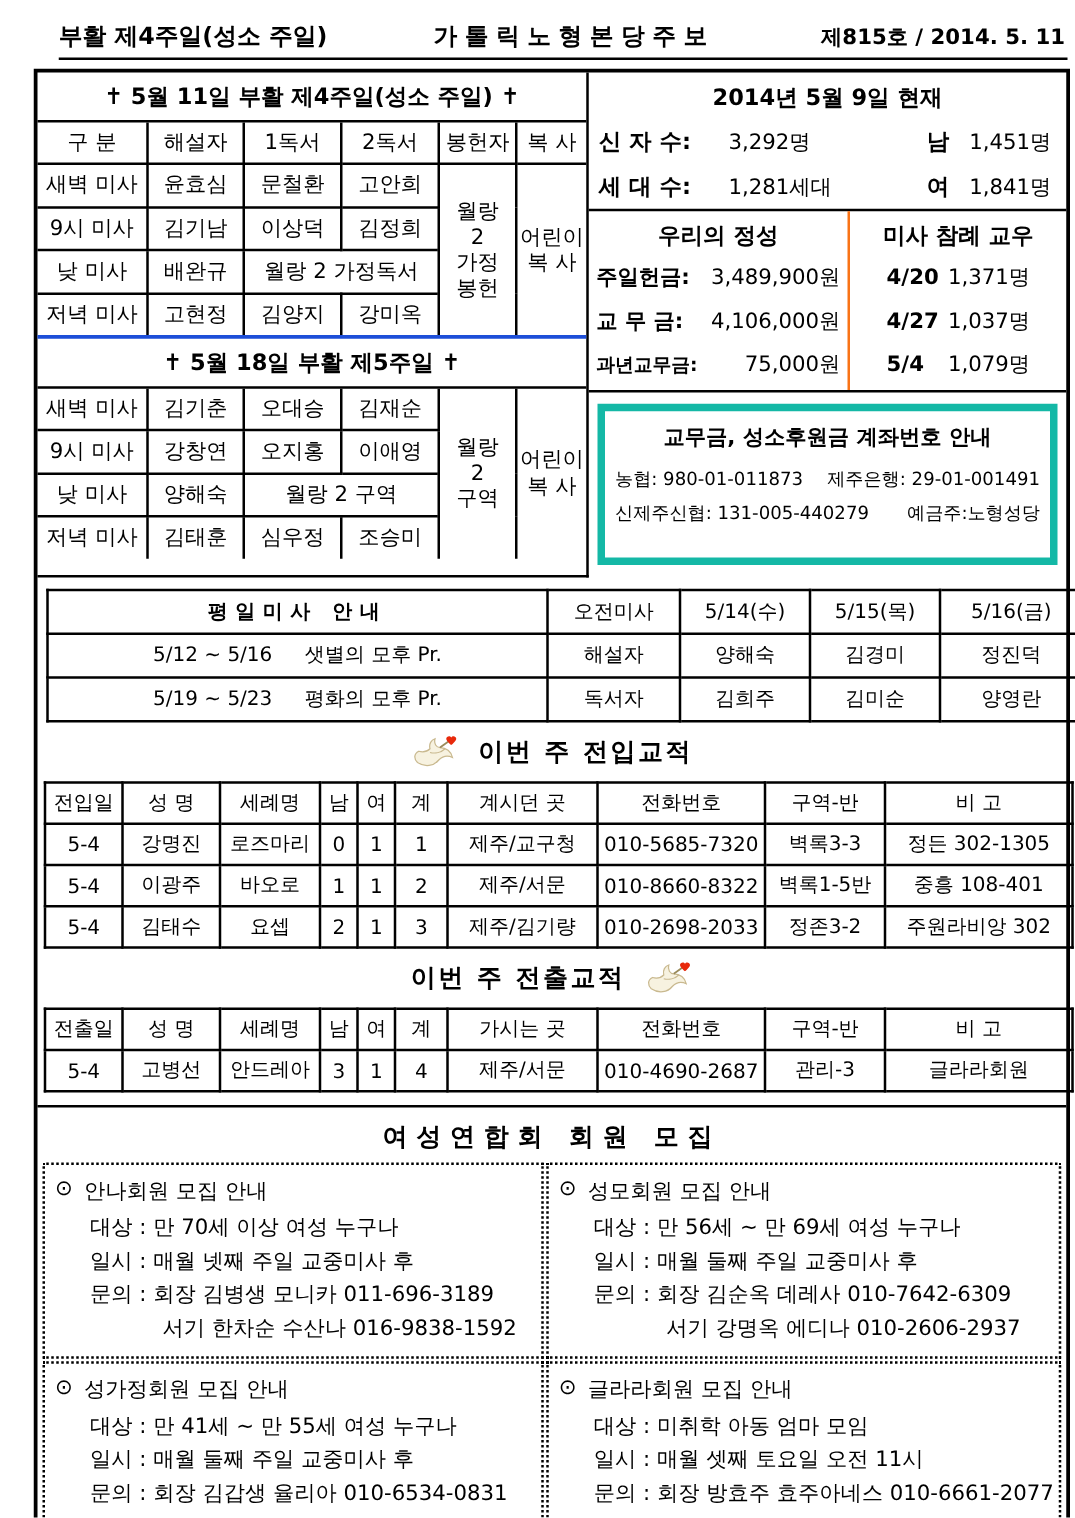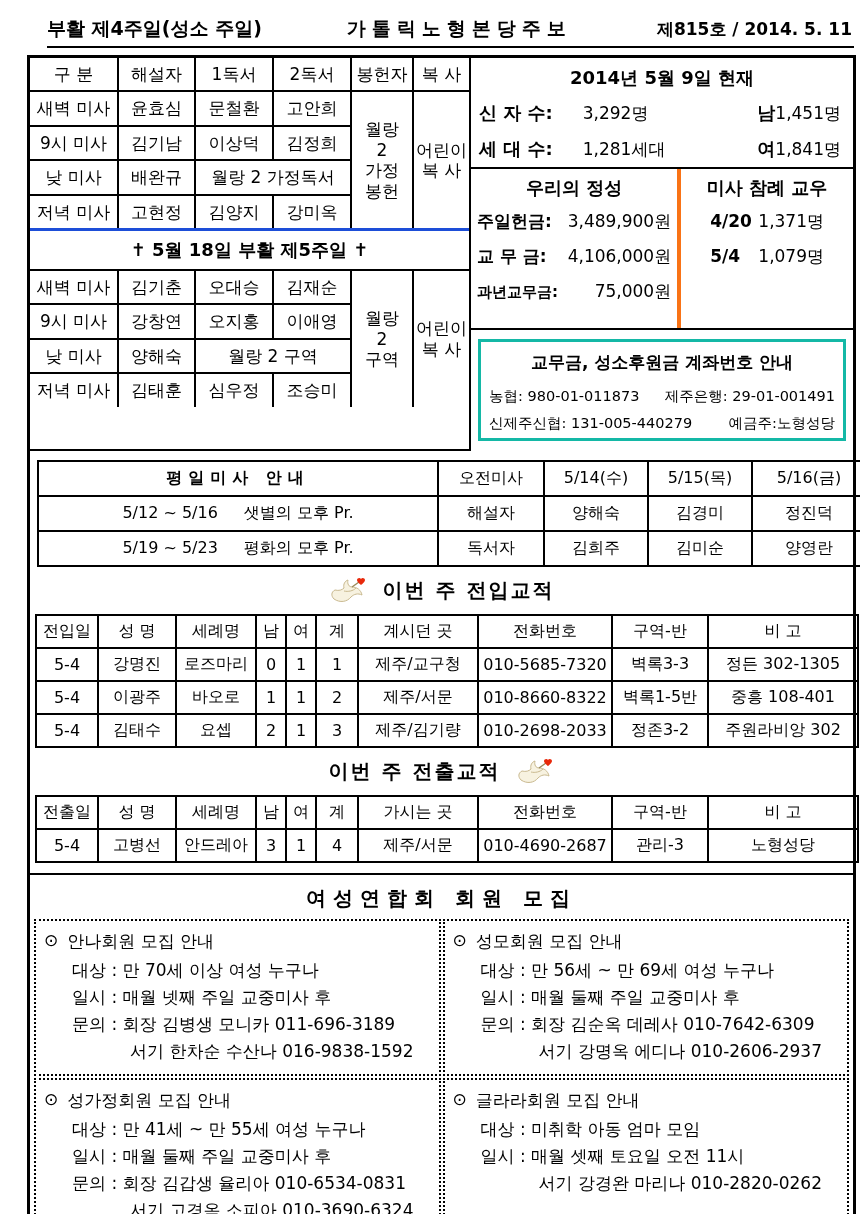--- a/index.html
+++ b/index.html
@@ -33,33 +33,33 @@
   .mass-table { width: 100%; border-style: hidden; table-layout: fixed; }
   .mass-table td { border: 2px solid #000; text-align: center; font-size: 17px; padding: 6px 1px; line-height: 1.2; }
   .pre { white-space: pre-line; }
 
   .right-col { flex: 1; display: flex; flex-direction: column; font-size: 17px; }
   .asof { text-align: center; font-weight: bold; font-size: 18px; padding: 8px 0 5px; }
   .stat-line { display: flex; align-items: center; padding: 6px 12px 6px 8px; }
   .stat-line .lbl { font-weight: bold; font-size: 18px; }
   .stat-line .val { margin-left: 30px; }
   .stat-line .g { margin-left: auto; font-weight: bold; font-size: 18px; }
-  .stat-line .gv { margin-left: 0; }
+  .stat-line .gv { margin-left: 16px; }
 
   .two-col { display: flex; border-top: 2px solid #000; border-bottom: 2px solid #000; }
-  .offer { flex: 1.2; border-right: 4px solid #f97316; padding-bottom: 19px; }
+  .offer { flex: 1.2; border-right: 2px solid #f97316; padding-bottom: 3px; }
   .attend { flex: 1; }
   .sub-title { text-align: center; font-weight: bold; font-size: 18px; padding: 7px 0 4px; white-space: nowrap; }
   .offer-row { display: flex; justify-content: space-between; align-items: baseline; padding: 6px 6px; }
   .offer-row .lbl { font-weight: bold; white-space: nowrap; }
   .offer-row.small .lbl { font-size: 15px; }
   .attend-row { display: flex; justify-content: space-between; align-items: baseline; padding: 6px 29px; }
   .attend-row .d { font-weight: bold; }
 
-  .account { border: 3px solid #14b8a6; margin: 9px 7px 10px; padding: 6px 8px 1px; }
+  .account { border: 6px solid #14b8a6; margin: 9px 7px 10px; padding: 6px 8px 22px; }
   .account .ttl { text-align: center; font-weight: bold; font-size: 17px; padding: 3px 0 9px; white-space: nowrap; }
   .account .ln { display: flex; justify-content: space-between; font-size: 14.5px; padding: 4px 0; white-space: nowrap; }
 
   
   .weekday-table { width: calc(100% - 14px); margin: 9px 7px; table-layout: fixed; }
   .weekday-table td { border: 2px solid #000; text-align: center; font-size: 16px; padding: 6px 2px; }
   .wd-title { font-weight: bold; font-size: 18px; letter-spacing: 6px; border-radius: 17px; }
   .wd-period .grp { margin-left: 26px; }
 
   
@@ -88,20 +88,21 @@
     <span>부활 제4주일(성소 주일)</span>
     <span class="center">가톨릭노형본당주보</span>
     <span class="right">제815호 / 2014. 5. 11</span>
   </div>
 
   <div class="frame">
 
     <div class="top-section">
 
       <div class="left-col">
+        <div class="week-title">✝ 5월 11일 부활 제4주일(성소 주일) ✝</div>
         <table class="mass-table">
           <colgroup>
               <col style="width:88px">
               <col style="width:77px">
               <col style="width:78px">
               <col style="width:78px">
               <col style="width:62px">
               <col style="width:56px">
             </colgroup>
           <tbody>
@@ -217,20 +218,24 @@
             <div class="offer-row small">
               <span class="lbl">과년교무금:</span>
               <span>75,000원</span>
             </div>
           </div>
           <div class="attend">
             <div class="sub-title">미사 참례 교우</div>
             <div class="attend-row">
               <span class="d">4/20</span>
               <span>1,371명</span>
+            </div>
+            <div class="attend-row">
+              <span class="d">4/27</span>
+              <span>1,037명</span>
             </div>
             <div class="attend-row">
               <span class="d">5/4</span>
               <span>1,079명</span>
             </div>
           </div>
         </div>
 
         <div class="account">
           <div class="ttl">교무금, 성소후원금 계좌번호 안내</div>
@@ -399,21 +404,21 @@
       <tr>
         <td>5-4</td>
         <td>고병선</td>
         <td>안드레아</td>
         <td>3</td>
         <td>1</td>
         <td>4</td>
         <td>제주/서문</td>
         <td>010-4690-2687</td>
         <td>관리-3</td>
-        <td>노형성당</td>
+        <td>글라라회원</td>
       </tr>
     </tbody>
       </table>
 
     <div class="recruit">
       <div class="recruit-title">여성연합회  회원  모집</div>
       <div class="recruit-grid">
 
         <div class="rbox">
           <div class="bt">
@@ -448,20 +453,21 @@
           <div class="line last">서기 고경옥 소피아  010-3690-6324</div>
         </div>
 
         <div class="rbox">
           <div class="bt">
             <span class="bullet">⊙</span>
             <span>글라라회원 모집 안내</span>
           </div>
           <div class="line">대상 : 미취학 아동 엄마 모임</div>
           <div class="line">일시 : 매월 셋째 토요일 오전 11시</div>
+          <div class="line">문의 : 회장 방효주 효주아네스  010-6661-2077</div>
           <div class="line last">서기 강경완 마리나      010-2820-0262</div>
         </div>
 
       </div>
     </div>
 
   </div>
 
 </div>
 

